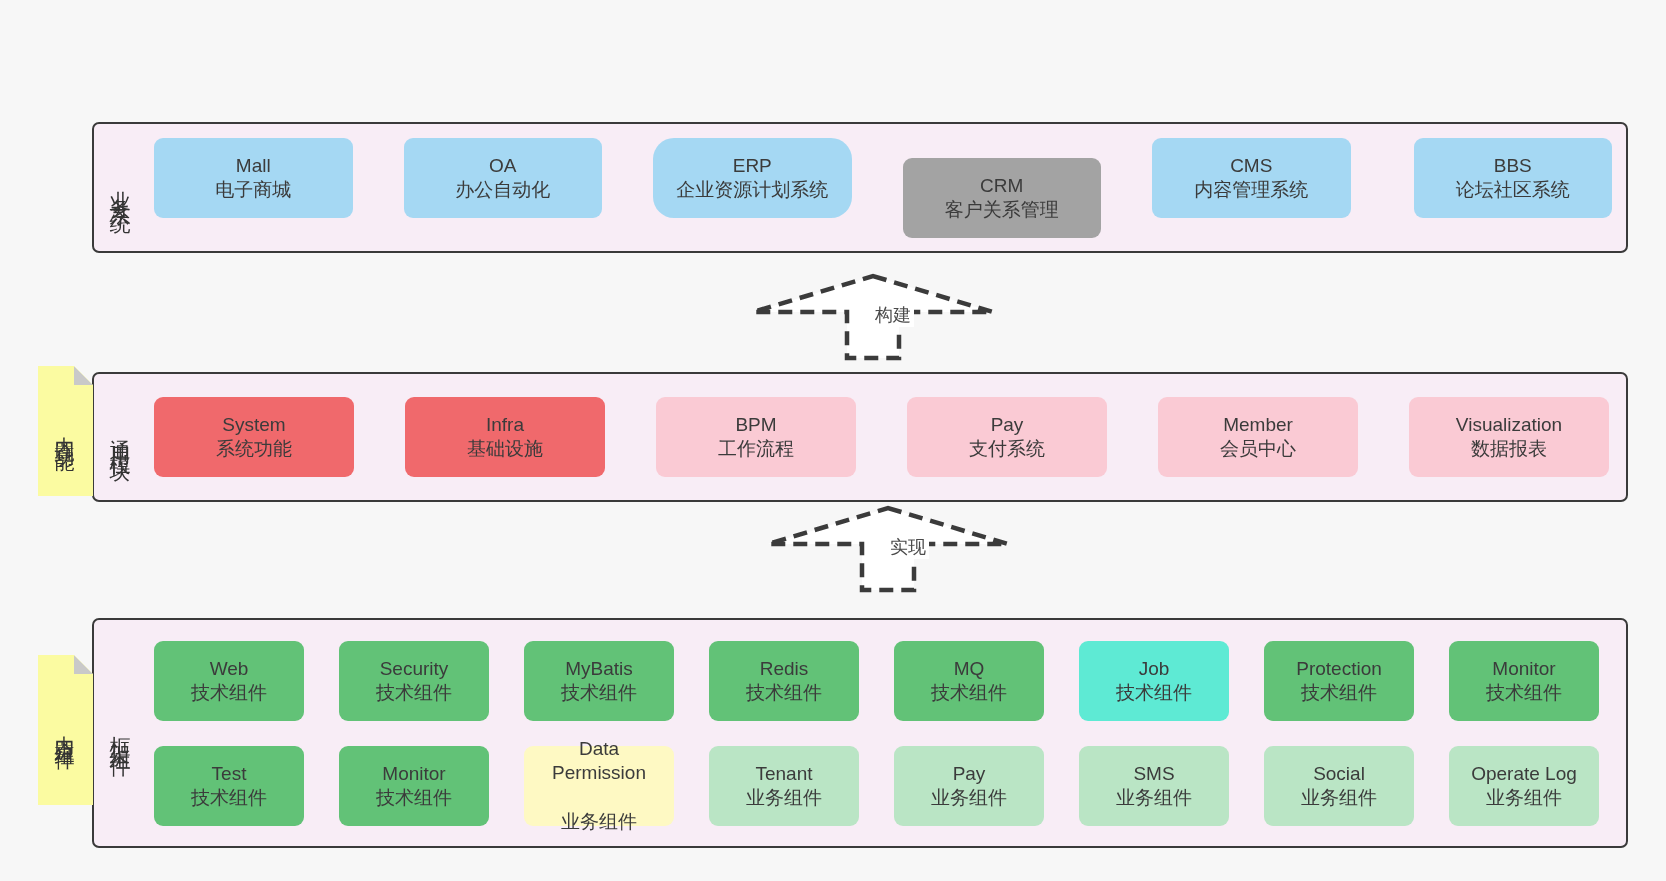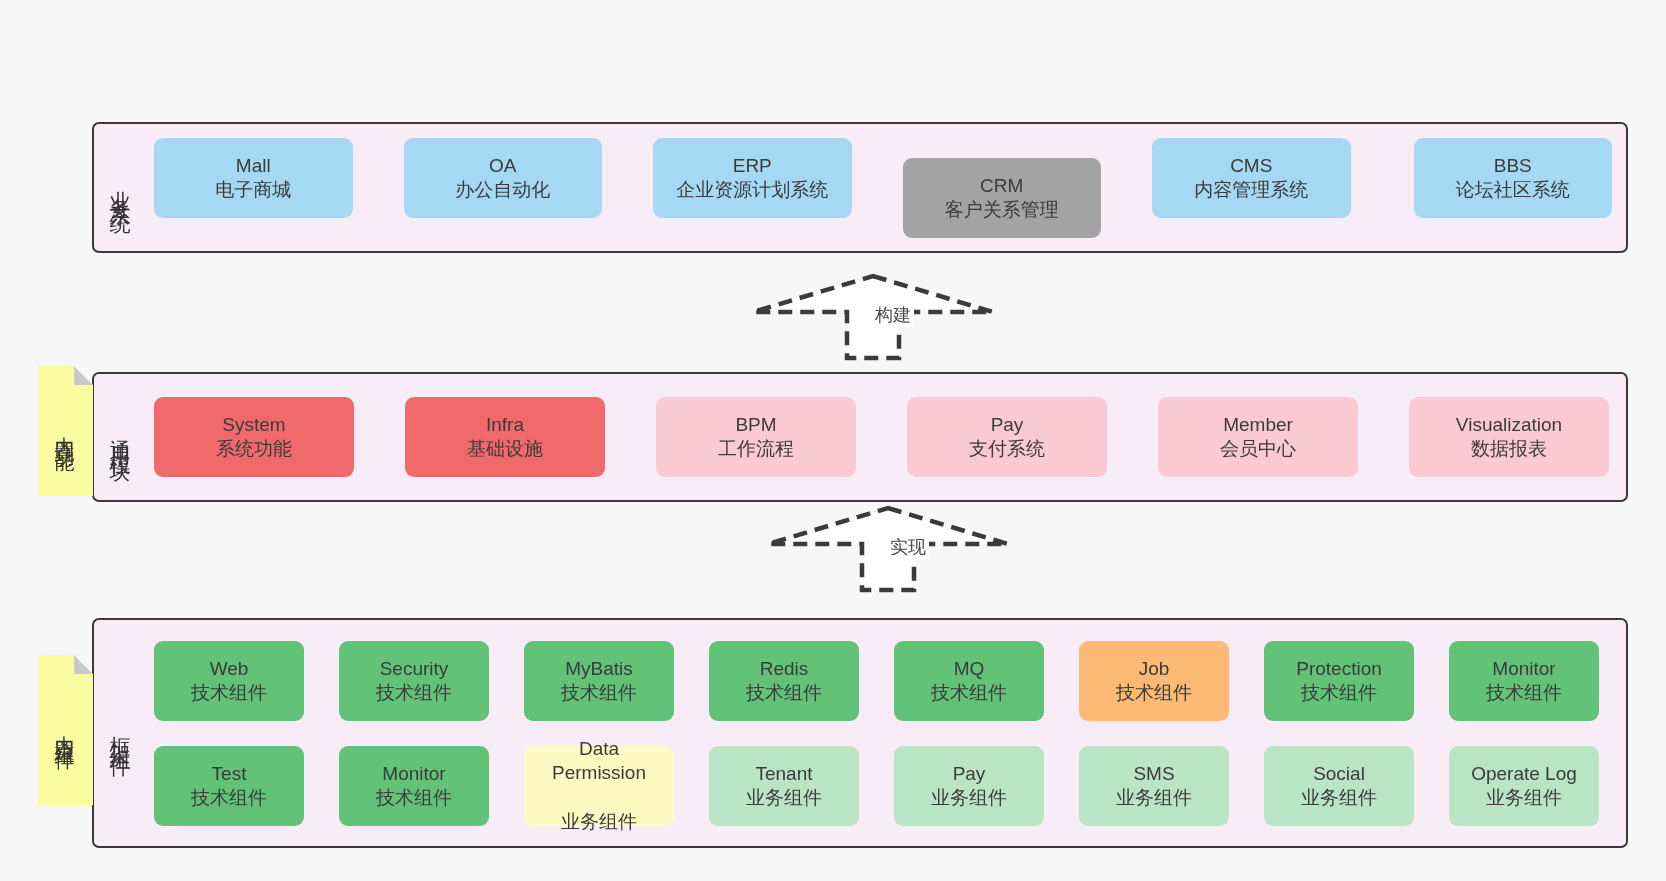--- a/index.html
+++ b/index.html
@@ -83,21 +83,21 @@
     <div class="rows">
         <div class="row">
           <div class="box" style="background: rgb(165, 216, 243);">
             <div>Mall</div>
             <div>电子商城</div>
           </div>
           <div class="box" style="background: rgb(165, 216, 243);">
             <div>OA</div>
             <div>办公自动化</div>
           </div>
-          <div class="box" style="background: rgb(165, 216, 243);">
+          <div class="box" style="background: rgb(165, 216, 243); border-radius: 21px;">
             <div>ERP</div>
             <div>企业资源计划系统</div>
           </div>
           <div class="box" style="background: #a3a3a3; margin-top: 20px;">
             <div>CRM</div>
             <div>客户关系管理</div>
           </div>
           <div class="box" style="background: rgb(165, 216, 243);">
             <div>CMS</div>
             <div>内容管理系统</div>
@@ -173,21 +173,21 @@
             <div>技术组件</div>
           </div>
           <div class="box" style="background: rgb(98, 194, 119);">
             <div>Redis</div>
             <div>技术组件</div>
           </div>
           <div class="box" style="background: rgb(98, 194, 119);">
             <div>MQ</div>
             <div>技术组件</div>
           </div>
-          <div class="box" style="background: #fdba74; text-align: center;">
+          <div class="box" style="background: #5eead4; text-align: center;">
             <div>Job</div>
             <div>技术组件</div>
           </div>
           <div class="box" style="background: rgb(98, 194, 119);">
             <div>Protection</div>
             <div>技术组件</div>
           </div>
           <div class="box" style="background: rgb(98, 194, 119);">
             <div>Monitor</div>
             <div>技术组件</div>

